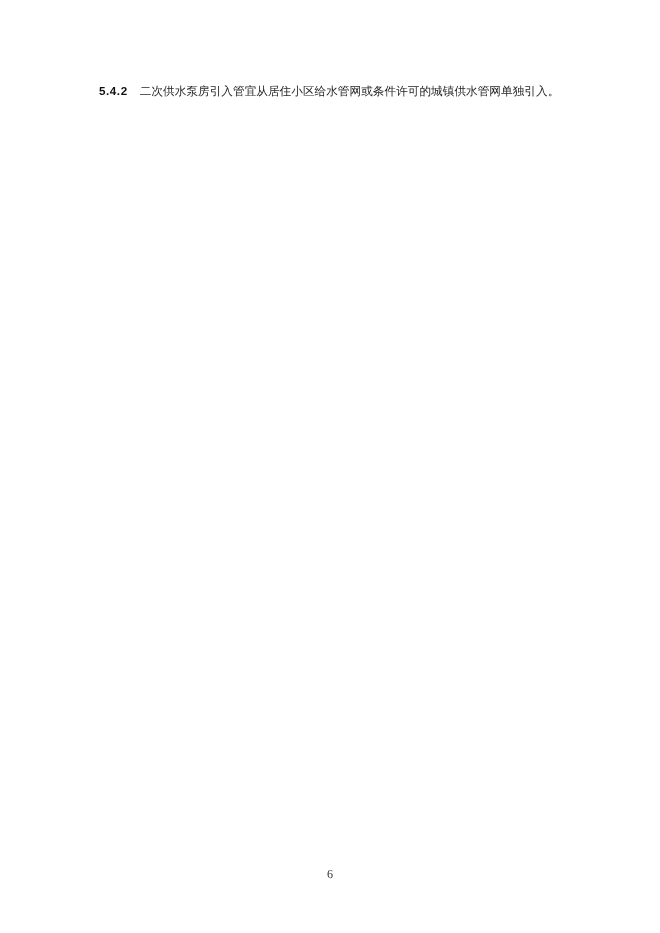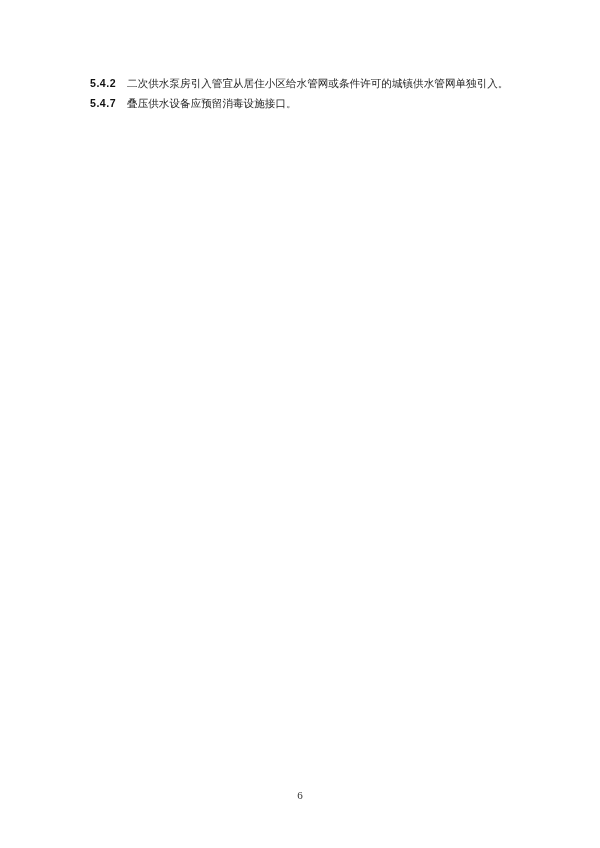--- a/index.html
+++ b/index.html
@@ -58,21 +58,20 @@
 <div class="page">
 
   <div class="content">
 
     <p class="clause"><span class="clause-num">5.4.2</span><span>二次供水泵房引入管宜从居住小区给水管网或条件许可的城镇供水管网单独引入。</span></p>
 
 
 
 
 
-    <p class="clause"><span class="clause-num">5.4.7</span><span>叠压供水设备应预留消毒设施接口。</span></p>
 
   </div>
 
   <div class="page-footer">
     <span class="page-number">6</span>
   </div>
 
 </div>
 
 </body></html>

